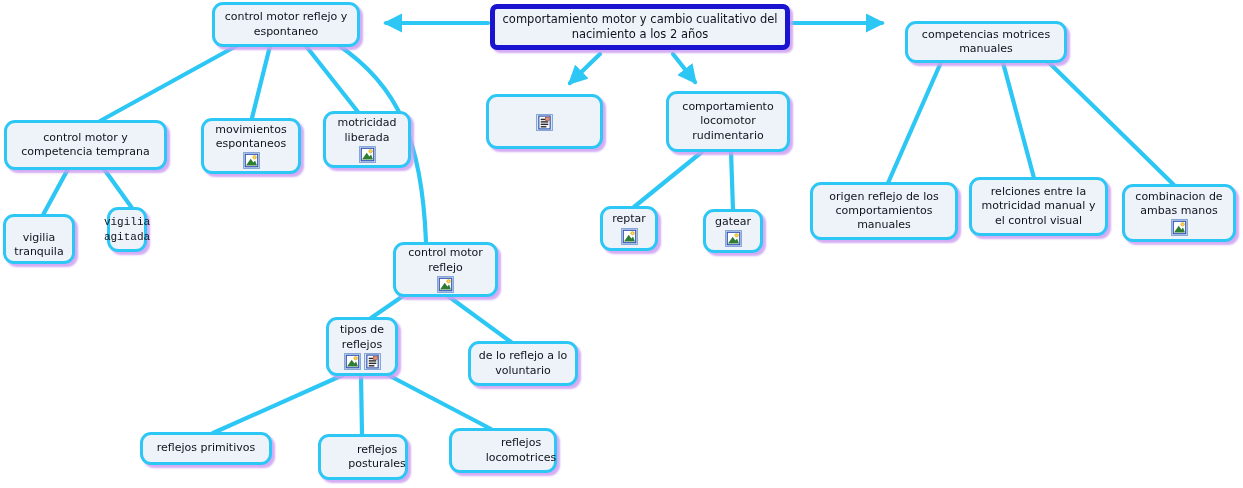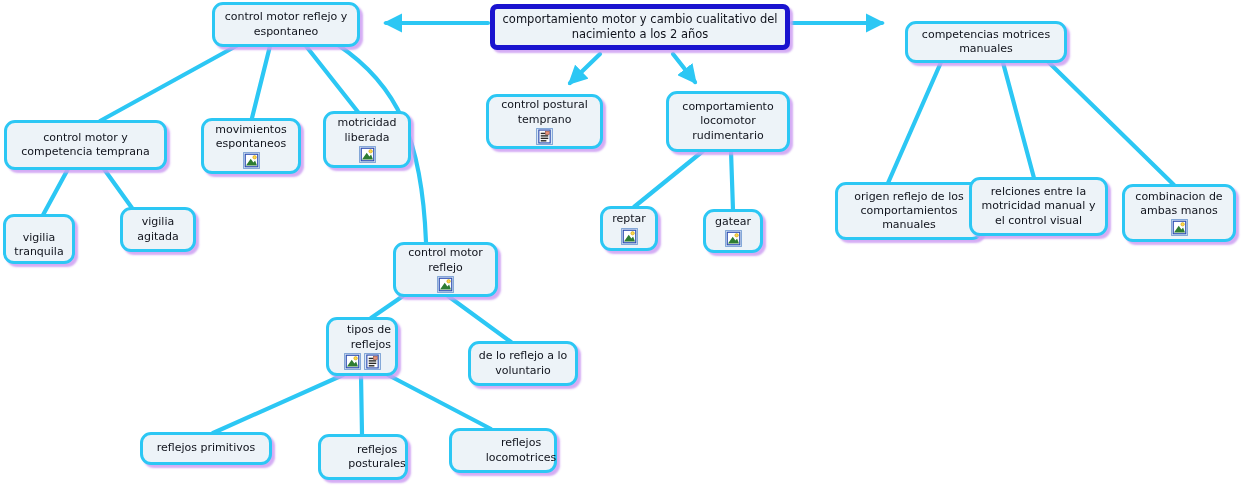--- a/index.html
+++ b/index.html
@@ -74,21 +74,20 @@
 
   <div class="node" style="left:212px;top:2px;width:148px;height:45px;align-items:flex-end;">
     <span class="label">control motor reflejo y espontaneo</span>
   </div>
 
   <div class="node" style="left:905px;top:21px;width:162px;height:42px;">
     <span class="label">competencias motrices manuales</span>
   </div>
 
   <div class="node" style="left:486px;top:94px;width:117px;height:55px;">
-    <span class="label">control postural temprano</span>
     <span class="icons">
       <span class="res-icon">
         <svg viewBox="0 0 18 18">
             <rect x="0.6" y="0.6" width="16.8" height="16.8" fill="#dce9f7" stroke="#7aa0d4" stroke-width="1"></rect>
             <rect x="3" y="2.2" width="12" height="13.6" fill="#ffffff" stroke="#2d4db0" stroke-width="1.2"></rect>
             <rect x="5" y="5" width="5" height="1.5" fill="#2b2b2b"></rect>
             <rect x="5" y="7.6" width="8" height="1.5" fill="#2b2b2b"></rect>
             <rect x="5" y="10.2" width="8" height="1.5" fill="#2b2b2b"></rect>
             <rect x="5" y="12.8" width="6" height="1.5" fill="#2b2b2b"></rect>
             <rect x="10" y="3.4" width="4" height="3.6" fill="#e8907a" stroke="#8a4a3a" stroke-width="0.6"></rect>
@@ -130,39 +129,39 @@
             <circle cx="12.3" cy="5.6" r="1.8" fill="#ffd84d" stroke="#c79a00" stroke-width="0.6"></circle>
           </svg>
       </span>
     </span>
   </div>
 
   <div class="node" style="left:3px;top:214px;width:72px;height:50px;justify-content:flex-end;">
     <span class="label">vigilia tranquila</span>
   </div>
 
-  <div class="node" style="left:120px;top:207px;width:76px;height:45px;">
+  <div class="node" style="left:107px;top:207px;width:40px;height:45px;font-family:Liberation Mono, monospace;">
     <span class="label">vigilia agitada</span>
   </div>
 
   <div class="node" style="left:373px;top:242px;width:105px;height:55px;margin-left:20px;">
     <span class="label">control motor reflejo</span>
     <span class="icons">
       <span class="res-icon">
         <svg viewBox="0 0 18 18">
             <rect x="0.6" y="0.6" width="16.8" height="16.8" fill="#dce9f7" stroke="#7aa0d4" stroke-width="1"></rect>
             <rect x="2.4" y="2.4" width="13.2" height="13.2" fill="#ffffff" stroke="#2d4db0" stroke-width="1.2"></rect>
             <polygon points="3.2,14.4 8.2,7.2 11,11 12.8,9 14.8,14.4" fill="#2e7d32"></polygon>
             <circle cx="12.3" cy="5.6" r="1.8" fill="#ffd84d" stroke="#c79a00" stroke-width="0.6"></circle>
           </svg>
       </span>
     </span>
   </div>
 
-  <div class="node" style="left:326px;top:317px;width:72px;height:59px;text-align:right;">
+  <div class="node" style="left:326px;top:317px;width:72px;height:59px;">
     <span class="label">tipos de reflejos</span>
     <span class="icons">
       <span class="res-icon">
         <svg viewBox="0 0 18 18">
             <rect x="0.6" y="0.6" width="16.8" height="16.8" fill="#dce9f7" stroke="#7aa0d4" stroke-width="1"></rect>
             <rect x="2.4" y="2.4" width="13.2" height="13.2" fill="#ffffff" stroke="#2d4db0" stroke-width="1.2"></rect>
             <polygon points="3.2,14.4 8.2,7.2 11,11 12.8,9 14.8,14.4" fill="#2e7d32"></polygon>
             <circle cx="12.3" cy="5.6" r="1.8" fill="#ffd84d" stroke="#c79a00" stroke-width="0.6"></circle>
           </svg>
       </span>
@@ -217,21 +216,21 @@
         <svg viewBox="0 0 18 18">
             <rect x="0.6" y="0.6" width="16.8" height="16.8" fill="#dce9f7" stroke="#7aa0d4" stroke-width="1"></rect>
             <rect x="2.4" y="2.4" width="13.2" height="13.2" fill="#ffffff" stroke="#2d4db0" stroke-width="1.2"></rect>
             <polygon points="3.2,14.4 8.2,7.2 11,11 12.8,9 14.8,14.4" fill="#2e7d32"></polygon>
             <circle cx="12.3" cy="5.6" r="1.8" fill="#ffd84d" stroke="#c79a00" stroke-width="0.6"></circle>
           </svg>
       </span>
     </span>
   </div>
 
-  <div class="node" style="left:810px;top:182px;width:148px;height:58px;margin-left:25px;">
+  <div class="node" style="left:810px;top:182px;width:148px;height:58px;">
     <span class="label">origen reflejo de los comportamientos manuales</span>
   </div>
 
   <div class="node" style="left:969px;top:177px;width:139px;height:59px;">
     <span class="label">relciones entre la motricidad manual y el control visual</span>
   </div>
 
   <div class="node" style="left:1122px;top:184px;width:114px;height:58px;">
     <span class="label">combinacion de ambas manos</span>
     <span class="icons">

